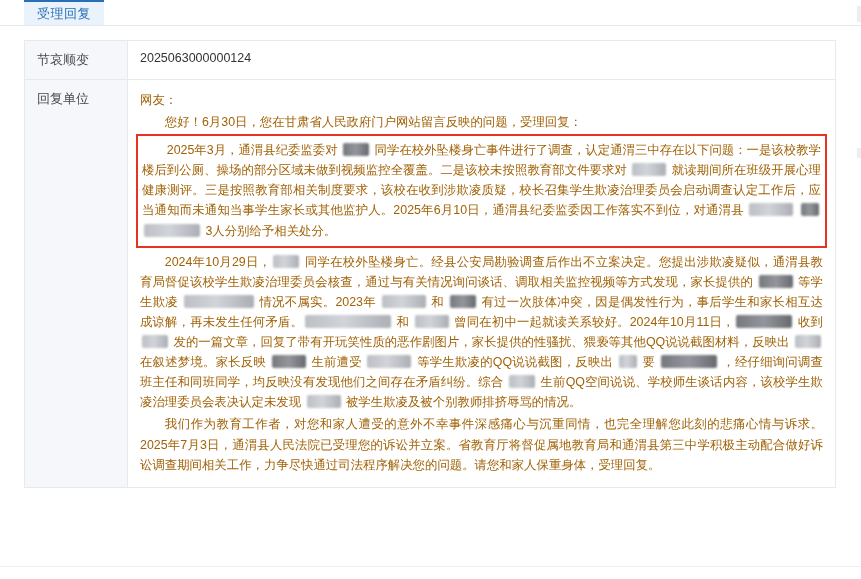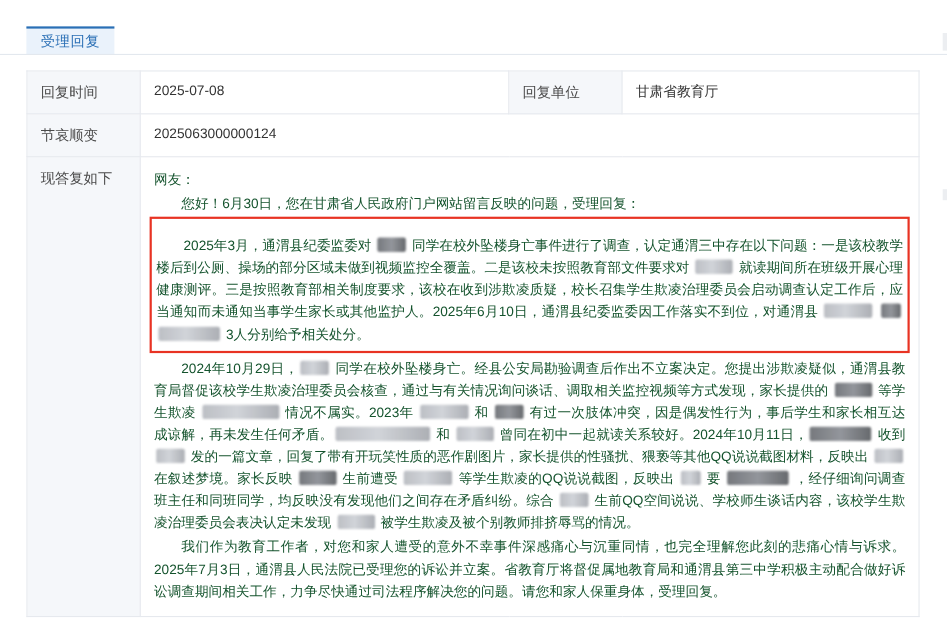--- a/index.html
+++ b/index.html
@@ -13,21 +13,20 @@
     font-family: "Liberation Sans", sans-serif;
     color: #333333;
     overflow: hidden;
     position: relative;
   }
   .page {
     position: relative;
     width: 861px;
     height: 447px;
     box-sizing: border-box;
-    margin-top: 24px;
   }
 
   
   .tabbar {
     position: absolute;
     left: 24px;
     top: 0px;
     height: 26px;
     display: flex;
     align-items: flex-end;
@@ -79,33 +78,33 @@
     font-size: 12.5px;
   }
   .row-time .val-time { width: 310px; }
   .row-time .lbl-unit { width: 78px; }
 
   
   .content-cell {
     padding: 12px 14px 16px 14px;
     line-height: 1.62;
     font-size: 12.4px;
-    color: #14532d;
+    color: #a16207;
   }
   .content-cell p {
     margin: 0 0 2px 0;
     text-align: justify;
   }
   .indent {
     text-indent: 2em;
   }
   .hl-block {
     border: 2px solid #e83323;
     margin: 2px -4px 4px -4px;
-    padding: 14px 4px 3px 4px;
+    padding: 4px 4px 3px 4px;
   }
 
   
   .blob {
     display: inline-block;
     vertical-align: -2px;
     height: 13px;
     border-radius: 2px;
     background: linear-gradient(90deg, #b9bcc2, #cfd2d7 45%, #a8abb1);
     filter: blur(1.1px);
@@ -152,32 +151,26 @@
 
   <div class="tabbar">
     <div class="tab">
       <span>受理回复</span>
     </div>
   </div>
   <div class="tab-underline"></div>
 
   <table class="table">
     <tbody>
-        <tr class="row-time">
-      <td class="lbl">回复时间</td>
-      <td class="val val-time">2025-07-08</td>
-      <td class="lbl lbl-unit">回复单位</td>
-      <td class="val">甘肃省教育厅</td>
-    </tr>
     <tr>
       <td class="lbl">节哀顺变</td>
       <td class="val" colspan="3">2025063000000124</td>
     </tr>
     <tr>
-      <td class="lbl">现答复如下</td>
+      <td class="lbl">回复单位</td>
       <td class="val content-cell" colspan="3">
 
         <p>网友：</p>
 
         <p class="indent">您好！6月30日，您在甘肃省人民政府门户网站留言反映的问题，受理回复：</p>
 
         <div class="hl-block">
           <p class="indent">2025年3月，通渭县纪委监委对 <span class="blob w26 dark"></span> 同学在校外坠楼身亡事件进行了调查，认定通渭三中存在以下问题：一是该校教学楼后到公厕、操场的部分区域未做到视频监控全覆盖。二是该校未按照教育部文件要求对 <span class="blob w34"></span> 就读期间所在班级开展心理健康测评。三是按照教育部相关制度要求，该校在收到涉欺凌质疑，校长召集学生欺凌治理委员会启动调查认定工作后，应当通知而未通知当事学生家长或其他监护人。2025年6月10日，通渭县纪委监委因工作落实不到位，对通渭县 <span class="blob w44"></span> <span class="blob w18 dark"></span> <span class="blob w56"></span> 3人分别给予相关处分。</p>
         </div>
 

